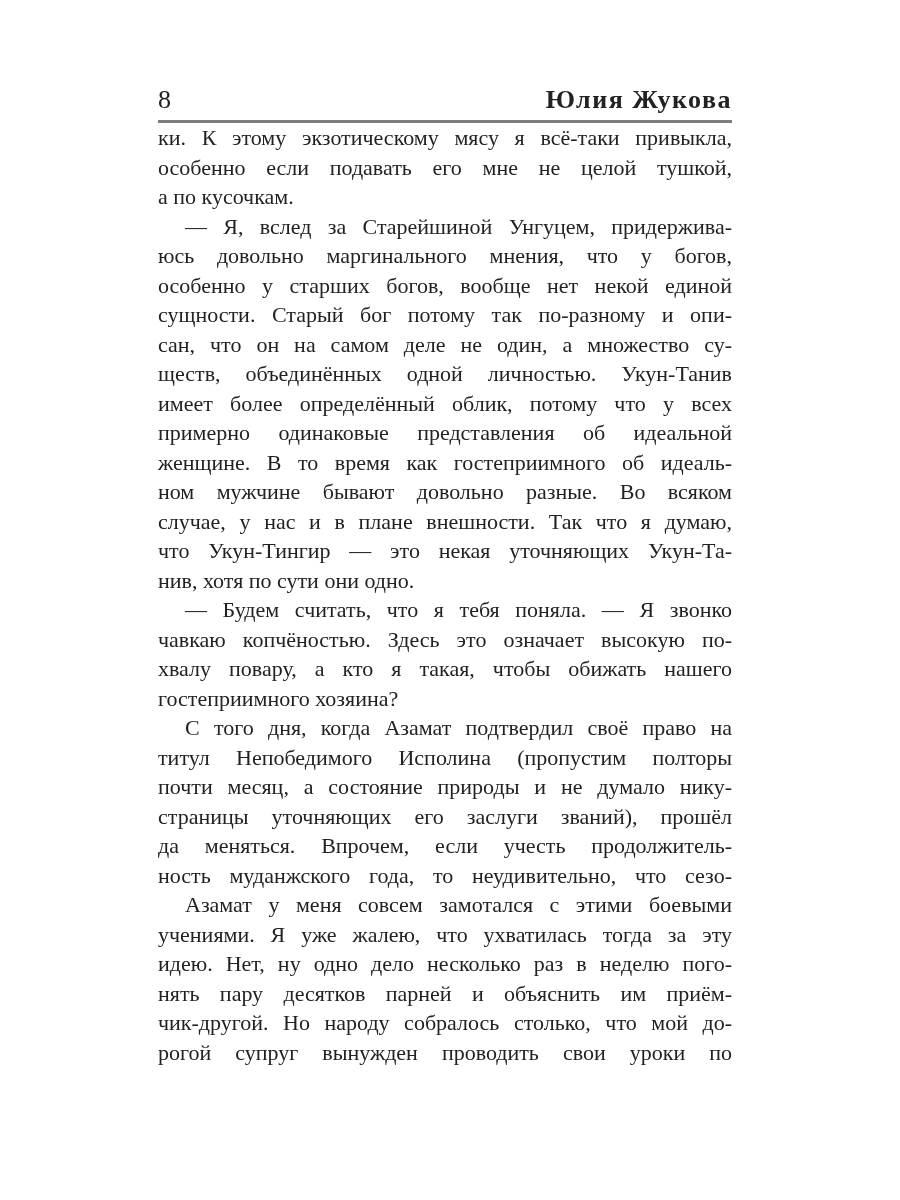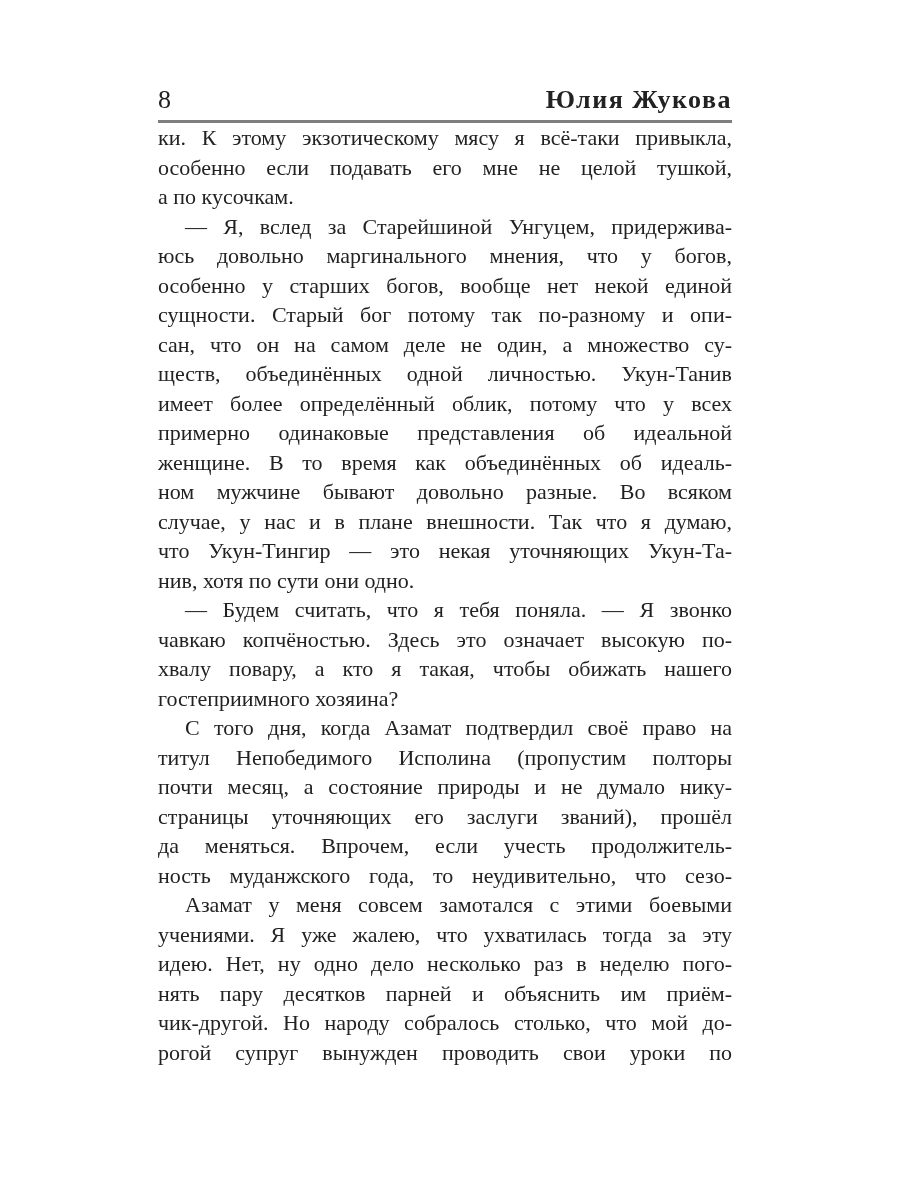--- a/index.html
+++ b/index.html
@@ -84,21 +84,21 @@
       </div>
       <div class="para indent">
         <div class="line firstline">— Я, вслед за Старейшиной Унгуцем, придержива-</div>
         <div class="line">юсь довольно маргинального мнения, что у богов,</div>
         <div class="line">особенно у старших богов, вообще нет некой единой</div>
         <div class="line">сущности. Старый бог потому так по-разному и опи-</div>
         <div class="line">сан, что он на самом деле не один, а множество су-</div>
         <div class="line">ществ, объединённых одной личностью. Укун-Танив</div>
         <div class="line">имеет более определённый облик, потому что у всех</div>
         <div class="line">примерно одинаковые представления об идеальной</div>
-        <div class="line">женщине. В то время как объединённых об идеаль-</div>
+        <div class="line">женщине. В то время как гостеприимного об идеаль-</div>
         <div class="line">ном мужчине бывают довольно разные. Во всяком</div>
         <div class="line">случае, у нас и в плане внешности. Так что я думаю,</div>
         <div class="line">что Укун-Тингир — это некая уточняющих Укун-Та-</div>
         <div class="line lastline">нив, хотя по сути они одно.</div>
       </div>
       <div class="para indent">
         <div class="line firstline">— Будем считать, что я тебя поняла. — Я звонко</div>
         <div class="line">чавкаю копчёностью. Здесь это означает высокую по-</div>
         <div class="line">хвалу повару, а кто я такая, чтобы обижать нашего</div>
         <div class="line lastline">гостеприимного хозяина?</div>

